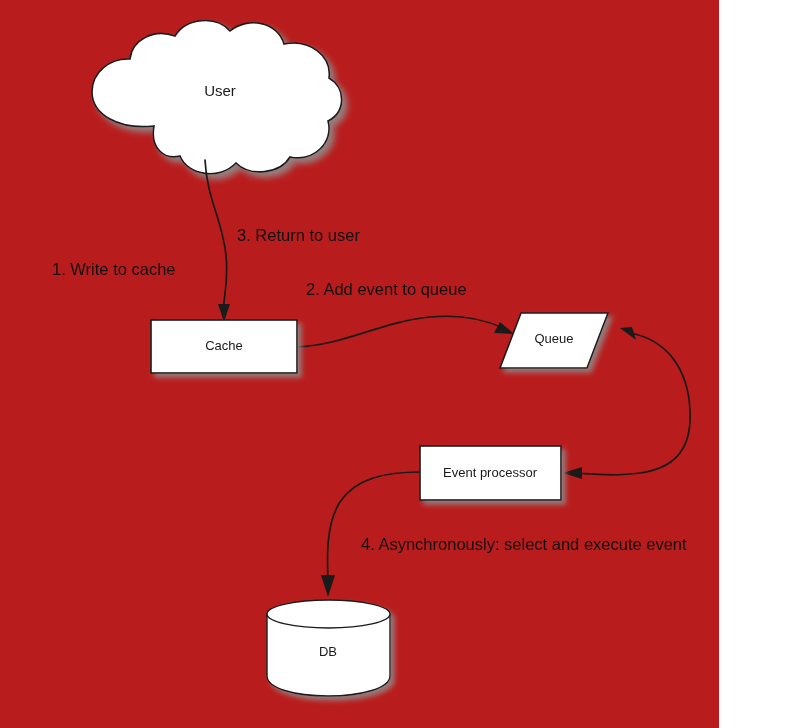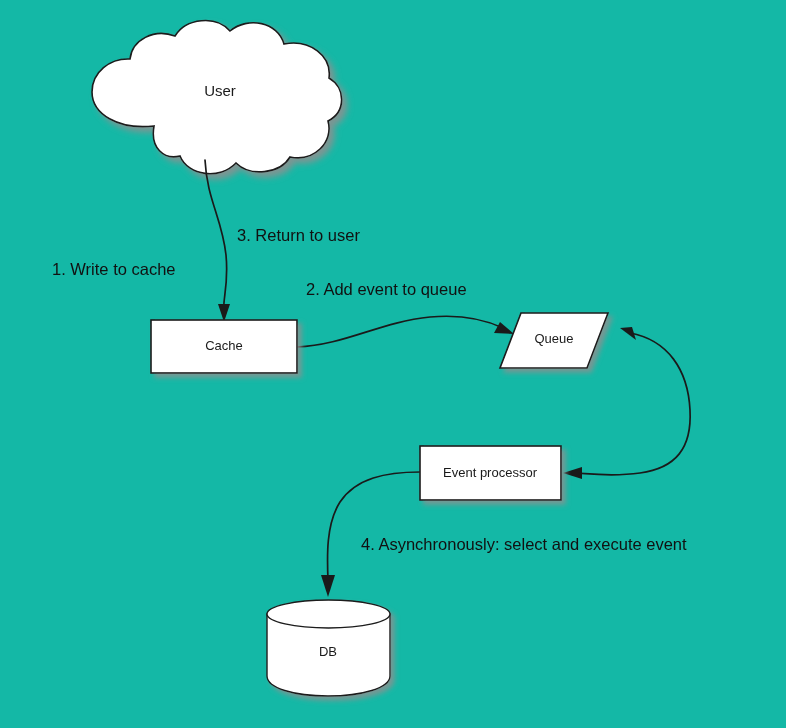--- a/index.html
+++ b/index.html
@@ -6,23 +6,23 @@
   html, body {
     margin: 0;
     padding: 0;
     background: #ffffff;
   }
   body {
     font-family: "Liberation Sans", "DejaVu Sans", sans-serif;
   }
   #canvas {
     position: relative;
-    width: 786px;
+    width: 719px;
     height: 728px;
-    background: #14b8a6;
+    background: #b91c1c;
     overflow: hidden;
   }
   #diagram-svg {
     position: absolute;
     left: 0;
     top: 0;
     width: 786px;
     height: 728px;
   }
   .node-shape {

